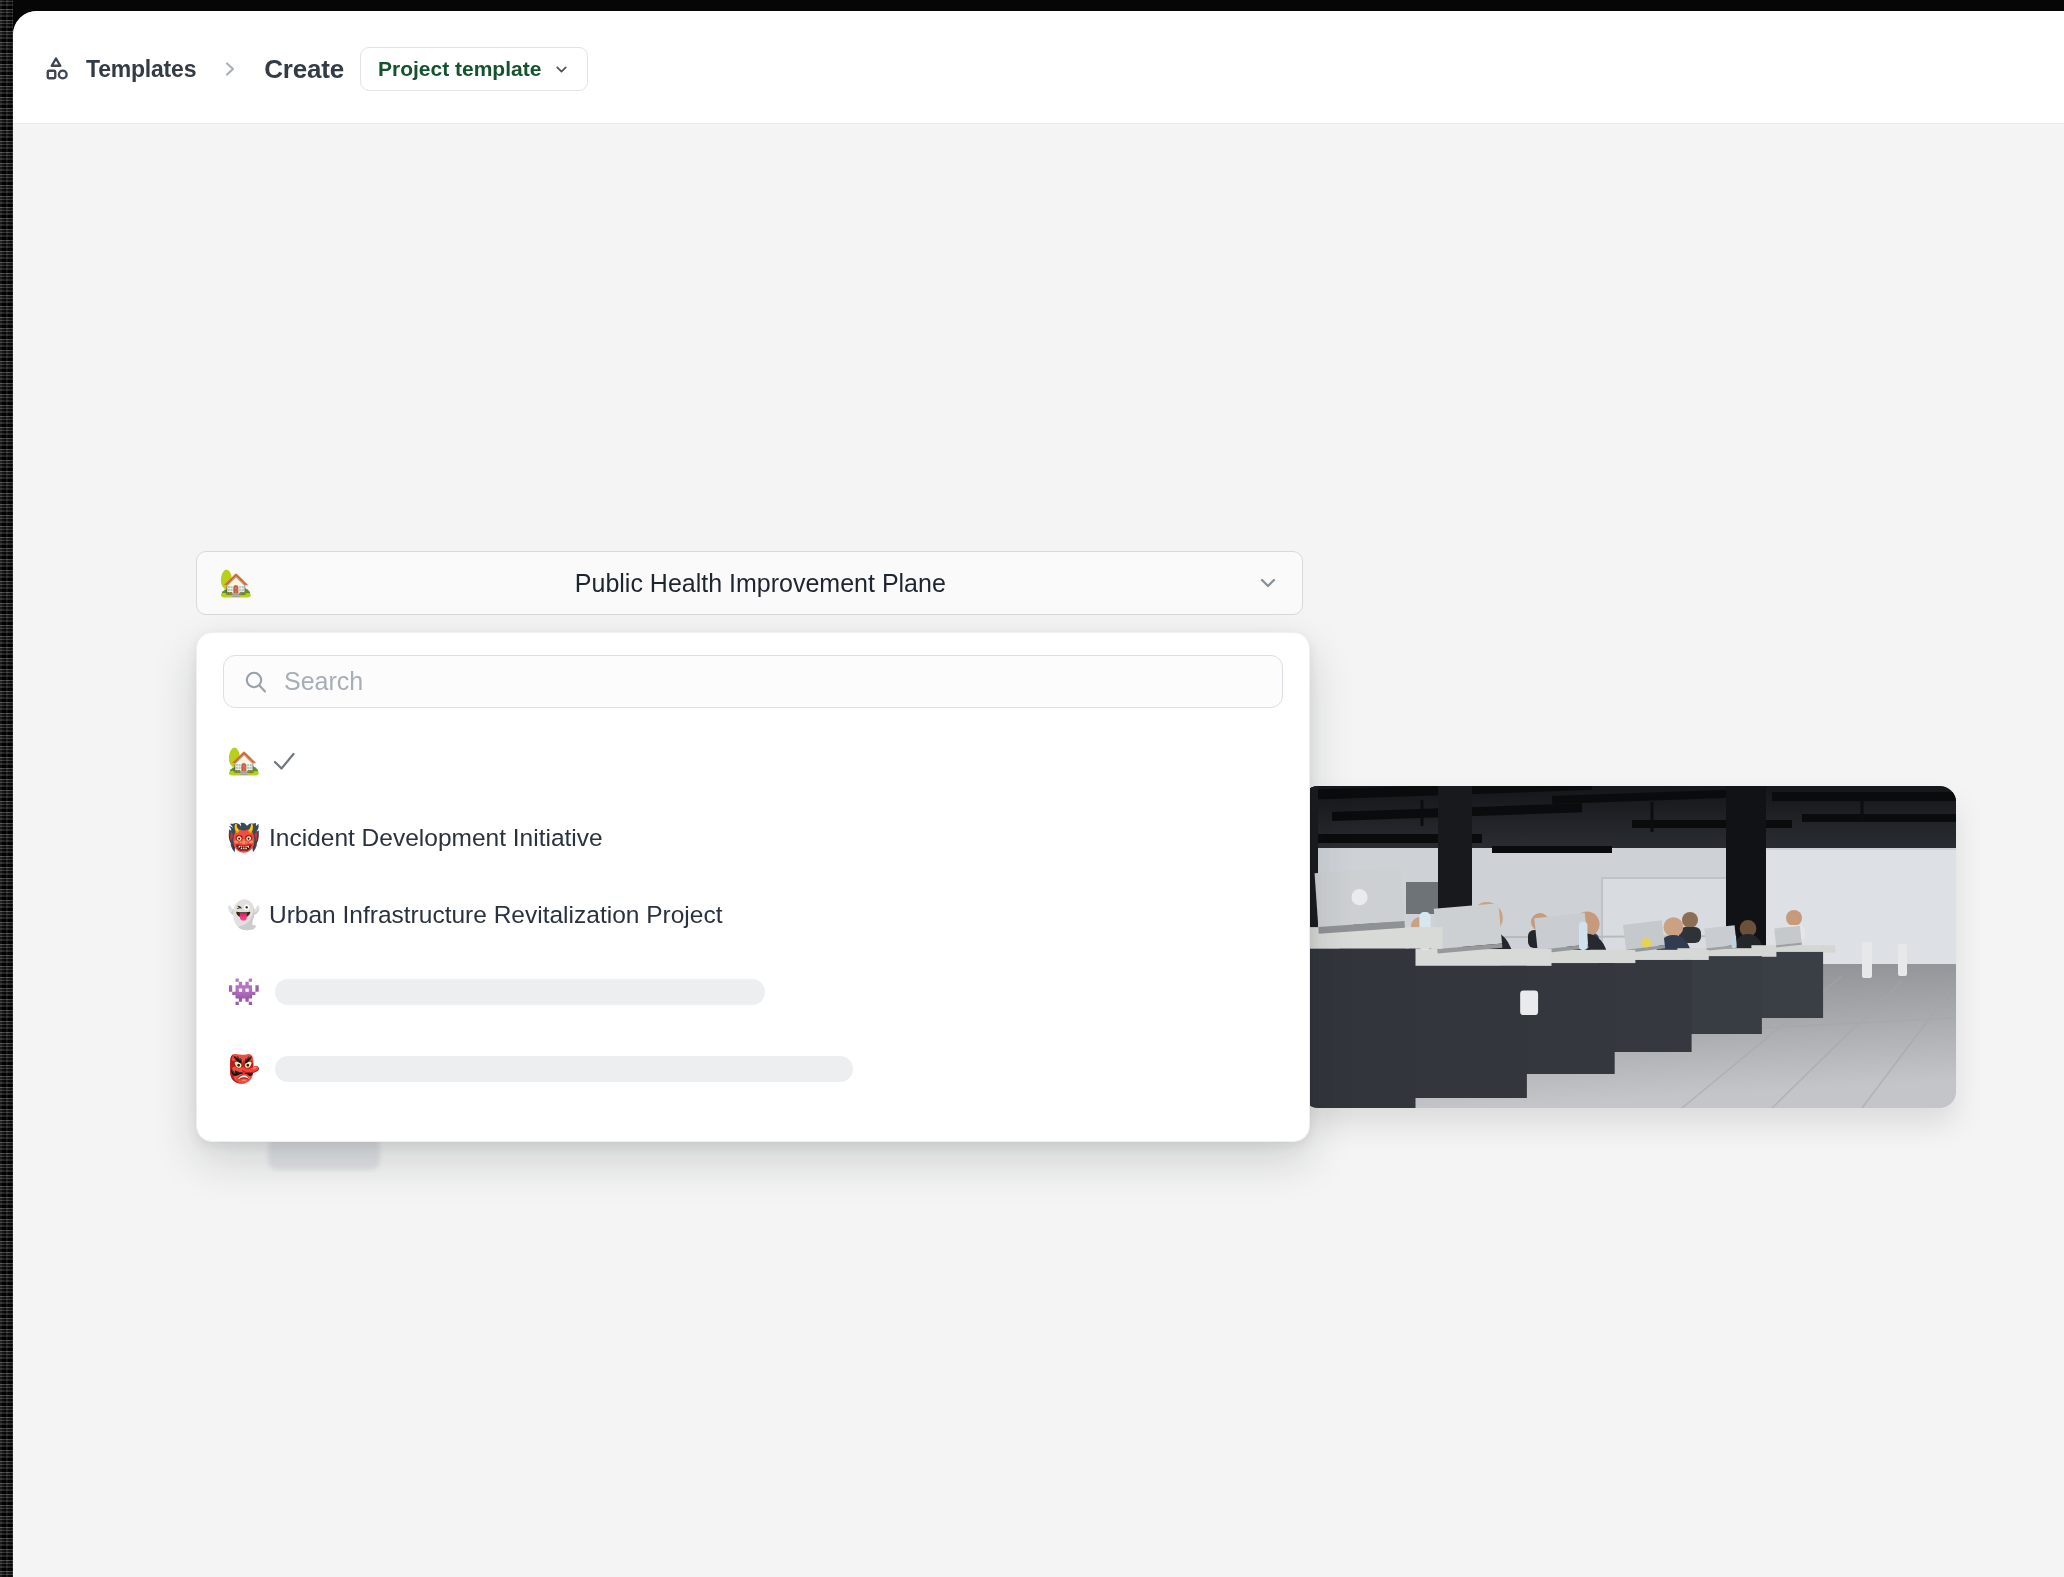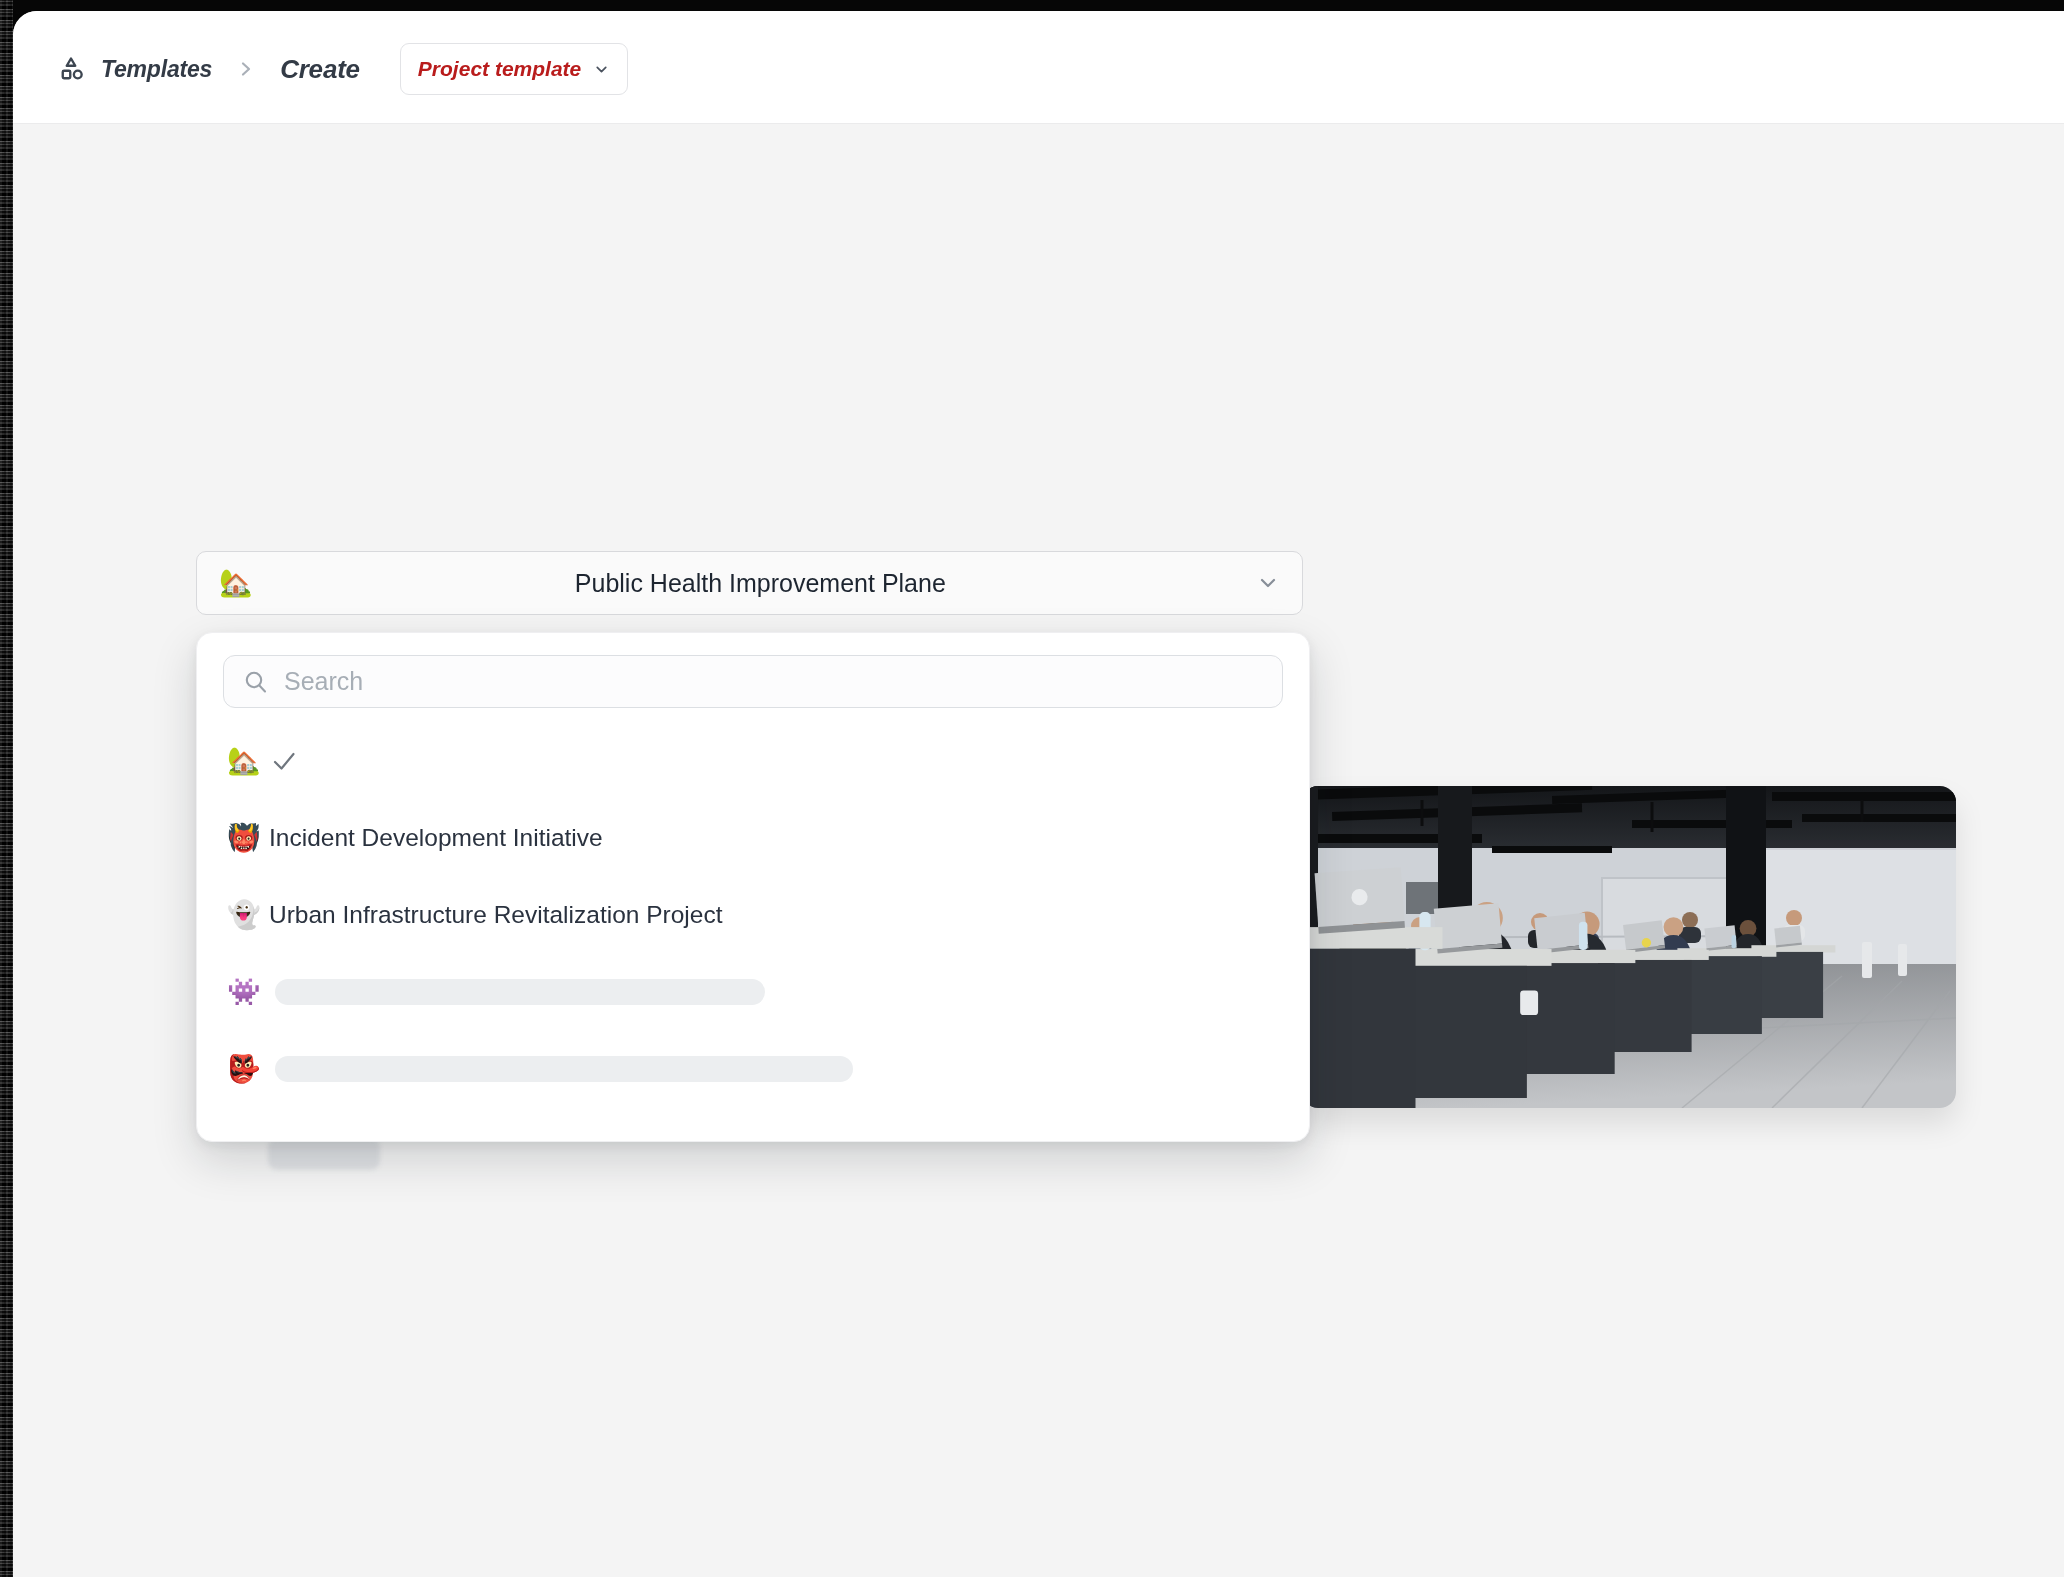--- a/index.html
+++ b/index.html
@@ -21,22 +21,22 @@
     border-top-left-radius:24px; overflow:hidden; z-index:1; }
   .app-header { position:absolute; top:0; left:0; right:0; height:113px; background:#ffffff;
     border-bottom:1px solid #ebebec; }
 
   
   .breadcrumb { position:absolute; top:40px; left:44px; display:flex; align-items:center; height:46px; }
   .crumb-ico { width:30px; height:30px; margin-right:14px; flex:none; }
   .crumb { font-size:23px; font-weight:700; color:#333b46; letter-spacing:-.2px; }
   .crumb-sep { margin:0 24px; width:20px; height:20px; }
   .crumb-page { font-size:26px; font-weight:700; color:#333b46; letter-spacing:-.2px; }
-  .type-chip { margin-left:40px; display:flex; align-items:center; gap:12px; height:52px; padding:0 17px;
-    background:#fff; border:1.5px solid #e2e3e6; border-radius:9px; font-size:21px; font-weight:600; color:#b91c1c; cursor:pointer; }
+  .type-chip { margin-left:16px; display:flex; align-items:center; gap:12px; height:44px; padding:0 17px;
+    background:#fff; border:1.5px solid #e2e3e6; border-radius:9px; font-size:21px; font-weight:600; color:#14532d; cursor:pointer; }
 
   
   .tpl-title { position:absolute; left:196px; top:215px; width:1860px; font-size:34px; font-weight:700;
     color:#1a212e; letter-spacing:-.4px; white-space:nowrap; overflow:hidden; }
   .tpl-desc { position:absolute; left:196px; top:306px; width:1868px; font-size:24.5px; color:#39404c;
     line-height:42px; overflow:hidden; }
   .tpl-desc .ln, .prev-desc .ln { white-space:nowrap; overflow:hidden; }
 
   .choose-row { position:absolute; left:196px; top:497px; display:flex; align-items:center; gap:13px; }
   .choose-label { font-size:24px; font-weight:500; color:#232b38; }
@@ -91,21 +91,21 @@
 <body>
 
 <div id="canvas">
   <div class="edge-top"></div>
   <div class="edge-left"></div>
 
   <div class="app-window">
     <div class="app-header"></div>
   </div>
 
-  <div class="breadcrumb" style="position:absolute; top:46px; left:57px; z-index:3;font-style:italic;">
+  <div class="breadcrumb" style="position:absolute; top:46px; left:42px; z-index:3;">
     <svg class="crumb-ico" viewBox="0 0 24 24" fill="none" stroke="#3d4651" stroke-width="1.9" stroke-linejoin="round">
       <path d="M11.2 3.6 L14.6 9.4 H7.8 Z"></path>
       <rect x="4.6" y="13.4" width="6" height="6" rx="1"></rect>
       <circle cx="16.6" cy="16.4" r="3.1"></circle>
     </svg>
     <span class="crumb">Templates</span>
     <svg class="crumb-sep" viewBox="0 0 20 20" fill="none" stroke="#aab0b8" stroke-width="2.2" stroke-linecap="round" stroke-linejoin="round">
       <path d="M7 4.5 L13 10 L7 15.5"></path>
     </svg>
     <span class="crumb-page">Create</span>

